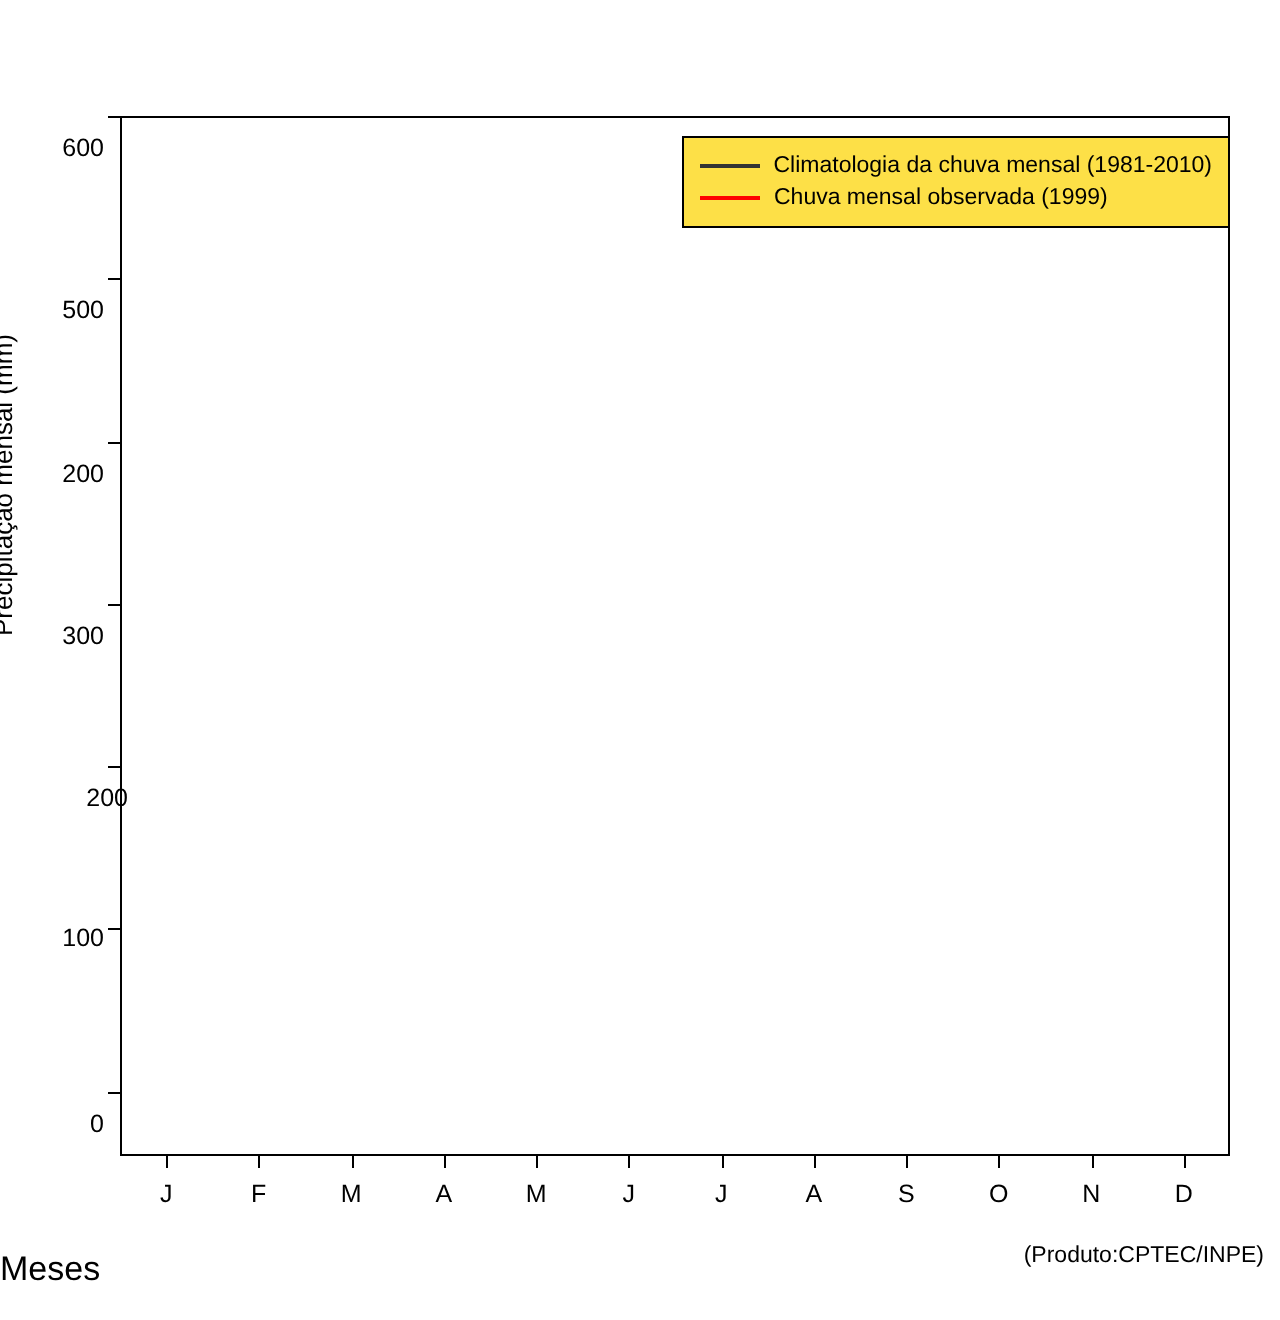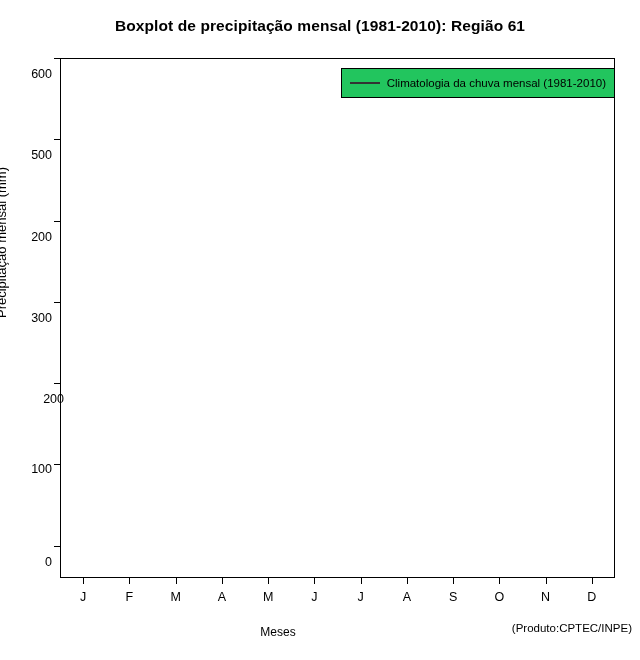--- a/index.html
+++ b/index.html
@@ -53,22 +53,22 @@
     transform: rotate(-90deg);
     transform-origin: left top;
     font-size: 13px;
     white-space: nowrap;
   }
   #x-axis-label {
     position: absolute;
     left: 0;
     top: 625px;
     width: 556px;
-    text-align: center;
-    font-size: 12px;
+    text-align: left;
+    font-size: 17px;
   }
   #credit {
     position: absolute;
     right: 8px;
     top: 622px;
     font-size: 11.5px;
     margin-left: 48px;
   }
   .y-tick-label {
     position: absolute;
@@ -92,21 +92,21 @@
   }
   .tick-mark-x {
     position: absolute;
     height: 6px;
     width: 1px;
     background: #000000;
   }
   #legend-box {
     position: absolute;
     border: 1px solid #000000;
-    background: #22c55e;
+    background: #fde047;
     box-sizing: border-box;
     padding: 6px 8px 6px 8px;
   }
   .legend-row {
     display: flex;
     align-items: center;
     height: 16px;
   }
   .legend-swatch {
     width: 30px;
@@ -119,21 +119,20 @@
     font-size: 11.5px;
     white-space: nowrap;
   }
   svg { display: block; }
 </style>
 </head>
 <body>
 
 <div id="chart-root">
 
-  <div id="chart-title">Boxplot de precipitação mensal (1981-2010): Região 61</div>
 
   <div id="y-axis-label">Precipitação mensal (mm)</div>
   <div id="x-axis-label">Meses</div>
   <div id="credit">(Produto:CPTEC/INPE)</div>
 
   <div id="plot-area">
     <div id="plot-frame"></div>
     <svg id="plot-svg" width="555" height="520">
         <g>
           <line x1="23.125" y1="325" x2="23.125" y2="262.4375" stroke="#000" stroke-width="1" stroke-dasharray="4,3"></line>
@@ -313,15 +312,19 @@
       <div class="tick-mark-x" style="left: 545.625px; top: 578px;"></div>
       <div class="x-tick-label" style="left: 571.875px; top: 590px;">D</div>
       <div class="tick-mark-x" style="left: 591.875px; top: 578px;"></div>
     </div>
 
   <div id="legend-box" style="left: 341px; top: 68px; width: 274px;">
     <div class="legend-row">
       <span class="legend-swatch" style="border-top-color:#333333"></span>
       <span class="legend-text">Climatologia da chuva mensal (1981-2010)</span>
     </div>
+    <div class="legend-row">
+      <span class="legend-swatch" style="border-top-color:#ff0000"></span>
+      <span class="legend-text">Chuva mensal observada (1999)</span>
+    </div>
   </div>
 
 </div>
 
 </body></html>

